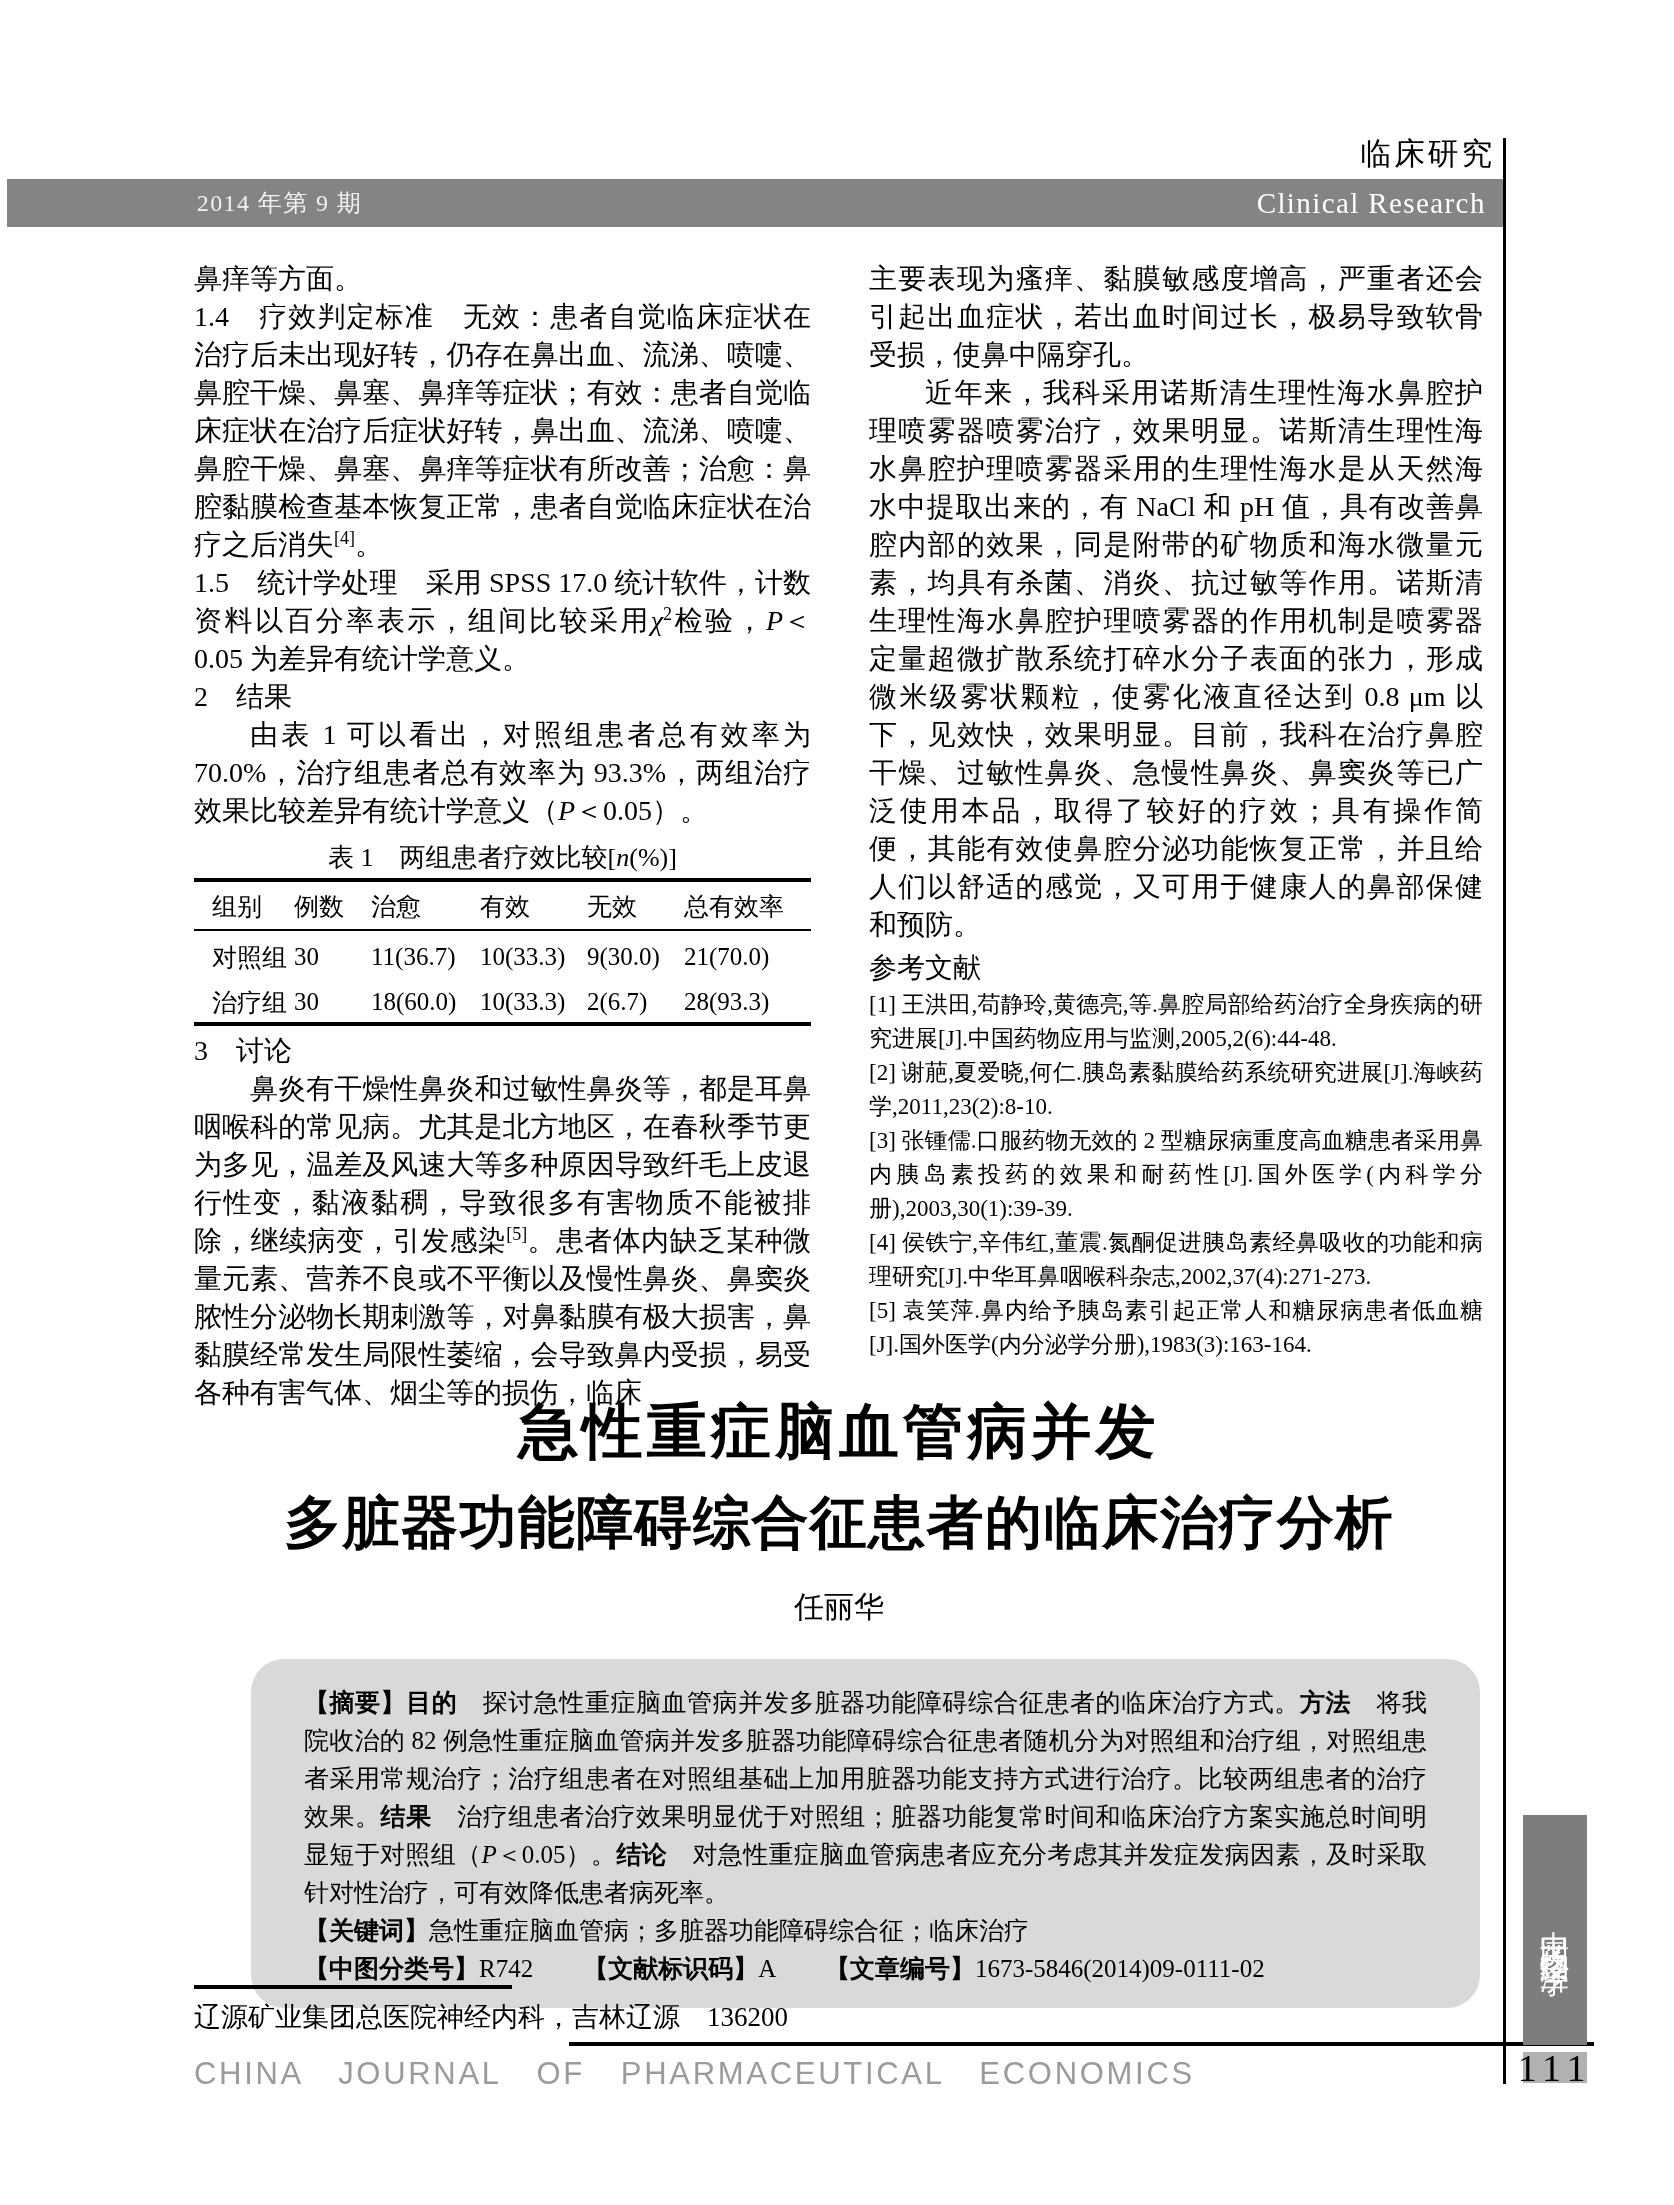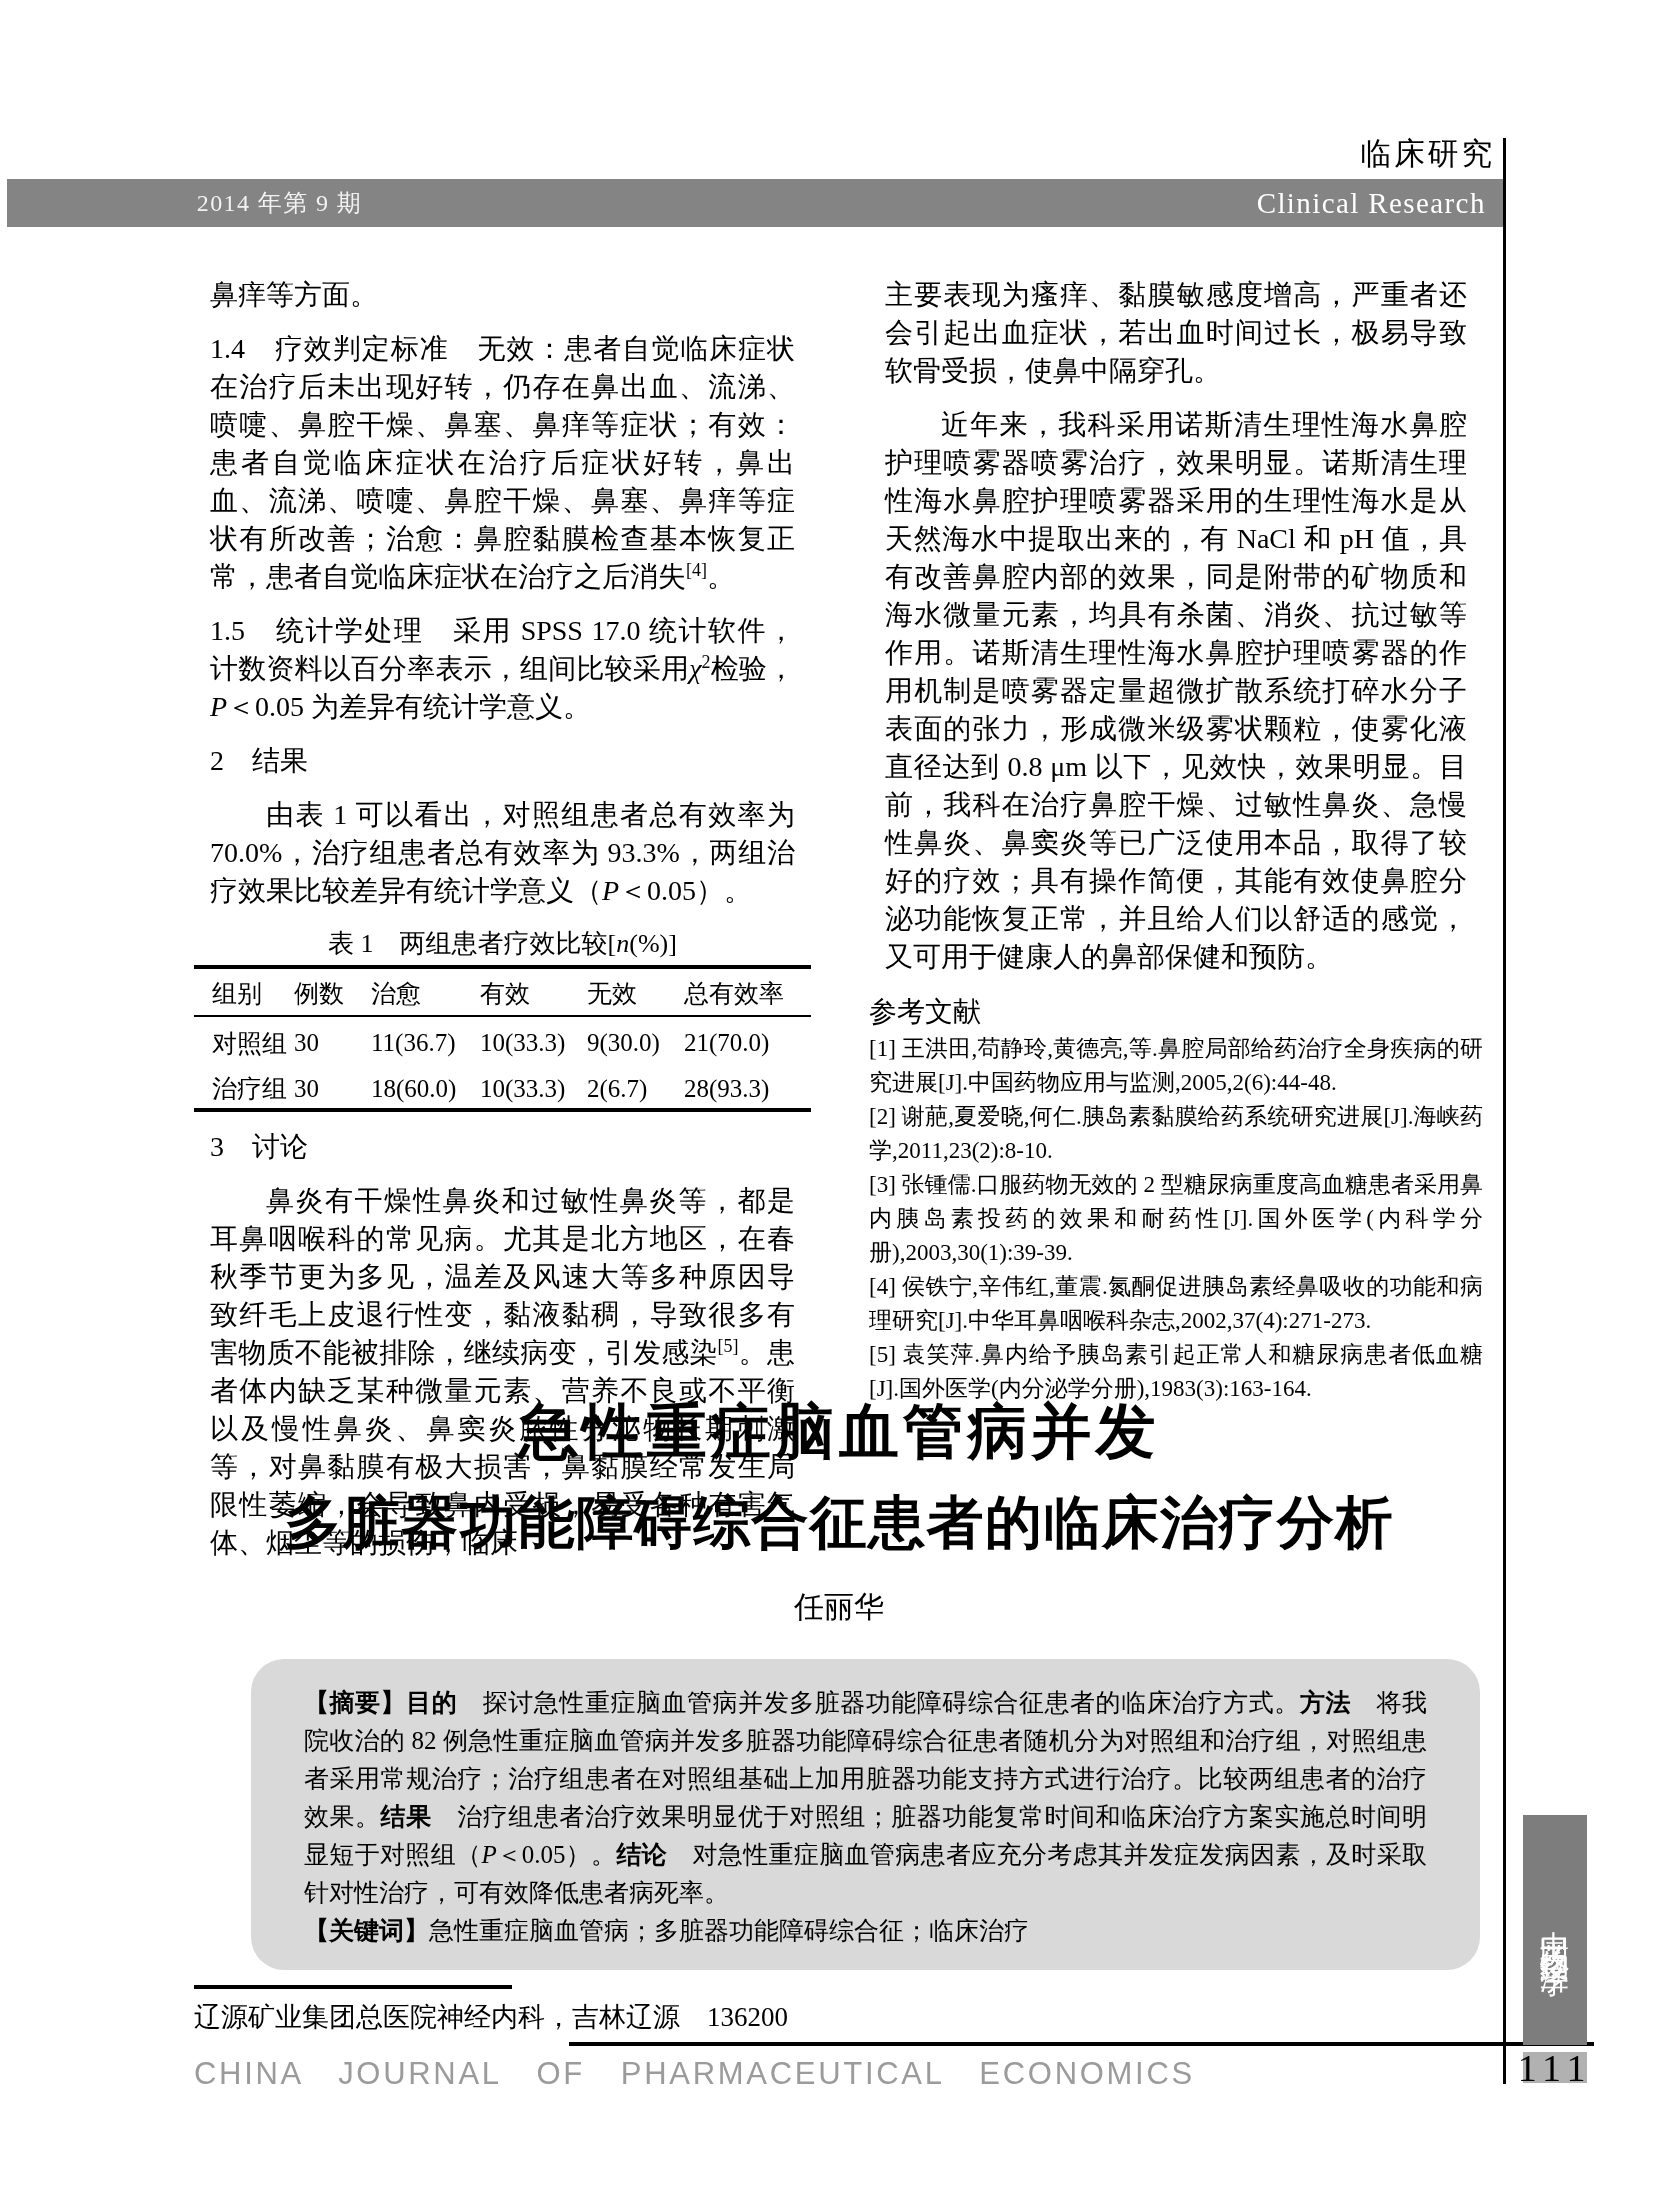--- a/index.html
+++ b/index.html
@@ -17,21 +17,21 @@
     box-sizing:border-box; padding-left:190px; padding-right:18px;
   }
   .band .issue{font-size:24px; letter-spacing:1.4px;}
   .band .band-en{font-size:29px; letter-spacing:1.4px; color:#ffffff;}
   .v-rule{position:absolute; left:1503px; top:138px; width:3.4px; height:1946px; background:#000;}
 
   
   .col{position:absolute; top:260px;}
   .col-left{left:194px; width:617px;}
   .col-right{left:869px; width:614px;}
-  .col p{margin:16px; font-size:28px; line-height:38px; text-align:justify;}
+  .col p{margin:0; font-size:28px; line-height:38px; text-align:justify;}
   .indent{text-indent:56px;}
   .sec-head{margin:0; font-size:28px; line-height:38px;}
   .seg-i{font-style:italic;}
   .seg-b{font-weight:bold; font-family:Liberation Serif, serif;}
   sup{font-size:18px; line-height:0; vertical-align:super;}
 
   
   .tbl-caption{text-align:center; font-size:26px; line-height:36px; margin-top:9.6px;}
   table.results{width:100%; border-collapse:collapse; border-top:4.8px solid #000; border-bottom:4.8px solid #000; font-size:25px; margin-top:2.7px; margin-bottom:6.8px;}
   table.results thead td{border-bottom:2.7px solid #000; padding:8.2px 0 5.5px;}
@@ -154,20 +154,21 @@
       </div>
   </div>
 
   <div class="article2">
     <div class="title1">急性重症脑血管病并发</div>
     <div class="title2">多脏器功能障碍综合征患者的临床治疗分析</div>
     <div class="author">任丽华</div>
     <div class="abstract-box">
       <p class="abs-line"><span class="seg-b">【摘要】</span><span class="seg-b">目的</span><span>　探讨急性重症脑血管病并发多脏器功能障碍综合征患者的临床治疗方式。</span><span class="seg-b">方法</span><span>　将我院收治的 82 例急性重症脑血管病并发多脏器功能障碍综合征患者随机分为对照组和治疗组，对照组患者采用常规治疗；治疗组患者在对照组基础上加用脏器功能支持方式进行治疗。比较两组患者的治疗效果。</span><span class="seg-b">结果</span><span>　治疗组患者治疗效果明显优于对照组；脏器功能复常时间和临床治疗方案实施总时间明显短于对照组（</span><span class="seg-i">P</span><span>＜0.05）。</span><span class="seg-b">结论</span><span>　对急性重症脑血管病患者应充分考虑其并发症发病因素，及时采取针对性治疗，可有效降低患者病死率。</span></p>
       <p class="abs-line"><span class="seg-b">【关键词】</span><span>急性重症脑血管病；多脏器功能障碍综合征；临床治疗</span></p>
+      <p class="abs-line"><span class="seg-b">【中图分类号】</span><span>R742</span><span>　　</span><span class="seg-b">【文献标识码】</span><span>A</span><span>　　</span><span class="seg-b">【文章编号】</span><span>1673-5846(2014)09-0111-02</span></p>
     </div>
   </div>
 
   <div class="footnote-rule"></div>
   <div class="footnote">辽源矿业集团总医院神经内科，吉林辽源　136200</div>
   <div class="long-rule"></div>
   <div class="footer-en">CHINA JOURNAL OF PHARMACEUTICAL ECONOMICS</div>
   <div class="side-box">中国药物经济学</div>
   <div class="page-box">111</div>
 

